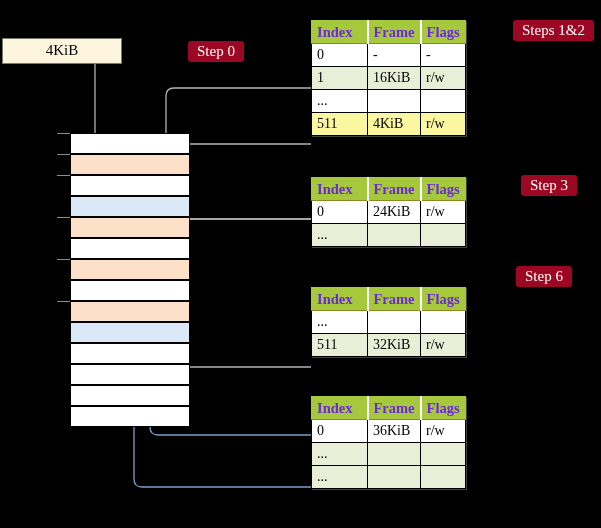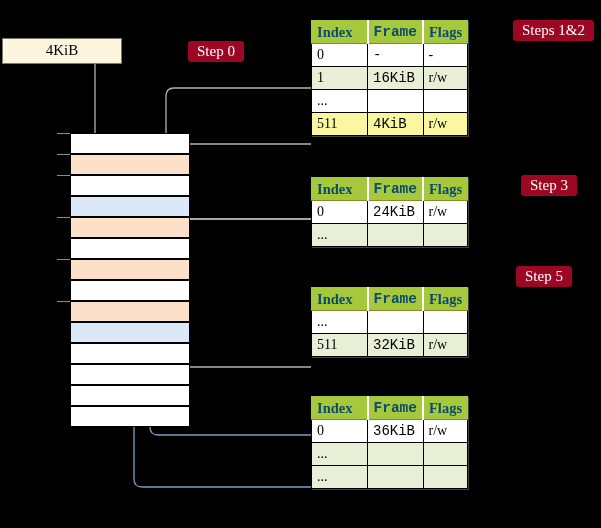--- a/index.html
+++ b/index.html
@@ -16,28 +16,28 @@
   
   .srcbox{position:absolute;background:#fdf5dd;border:1px solid #7a7a6a;
           font-size:15px;text-align:center;line-height:22px;}
 
   
   .ptable{position:absolute;border-collapse:collapse;background:#fff;
           box-shadow:1px 1px 0 rgba(120,120,120,.55);}
   .ptable td,.ptable th{border:1px solid #8a8a22;
           font-size:14px;height:23px;padding:0 5px;vertical-align:middle;
           font-weight:normal;text-align:left;box-sizing:border-box;}
-  .ptable th{background:#a6c83c;color:#0c4a6e;font-weight:bold;font-size:14.5px;
+  .ptable th{background:#a6c83c;color:#6d28d9;font-weight:bold;font-size:14.5px;
           border-color:#a6c83c;border-bottom:1px solid #8a8a22;}
   .ptable th.sep{border-left:2px solid #fff;}
   .ptable td{border:1px solid #000;border-top:1px solid #a6c83c;}
   tr.alt td{background:#e9eed6;}
   tr.hl td{background:#fbf7a0;}
   .c-idx{width:56px;}
-  .c-frm{width:52px;font-family:Liberation Mono, monospace;}
+  .c-frm{width:52px;}
   .c-flg{width:41px;margin-top:37px;}
 
   
   .memcol{position:absolute;}
   .memrow{position:absolute;left:0;box-sizing:border-box;
           border:1px solid #000;width:120px;height:21px;background:#fff;}
   .memrow.orange{background:#fde0c8;}
   .memrow.blue{background:#dbe8f7;}
   .tick{position:absolute;height:1px;background:#8c8c8c;width:13px;}
 
@@ -82,21 +82,21 @@
   <div class="badge" style="left:188px;top:41px;">
     <span>Step 0</span>
   </div>
   <div class="badge" style="left:513px;top:20px;font-family:Liberation Serif, serif;">
     <span>Steps 1&amp;2</span>
   </div>
   <div class="badge" style="left:521px;top:175px;">
     <span>Step 3</span>
   </div>
   <div class="badge" style="left:516px;top:266px;">
-    <span>Step 5</span>
+    <span>Step 6</span>
   </div>
 
   <div class="memcol" id="memcol" style="left: 70px; top: 133px; width: 120px; height: 294px;">
       <div class="memrow" style="top: 0px;"></div>
       <div class="memrow orange" style="top: 21px;"></div>
       <div class="memrow" style="top: 42px;"></div>
       <div class="memrow blue" style="top: 63px;"></div>
       <div class="memrow orange" style="top: 84px;"></div>
       <div class="memrow" style="top: 105px;"></div>
       <div class="memrow orange" style="top: 126px;"></div>

